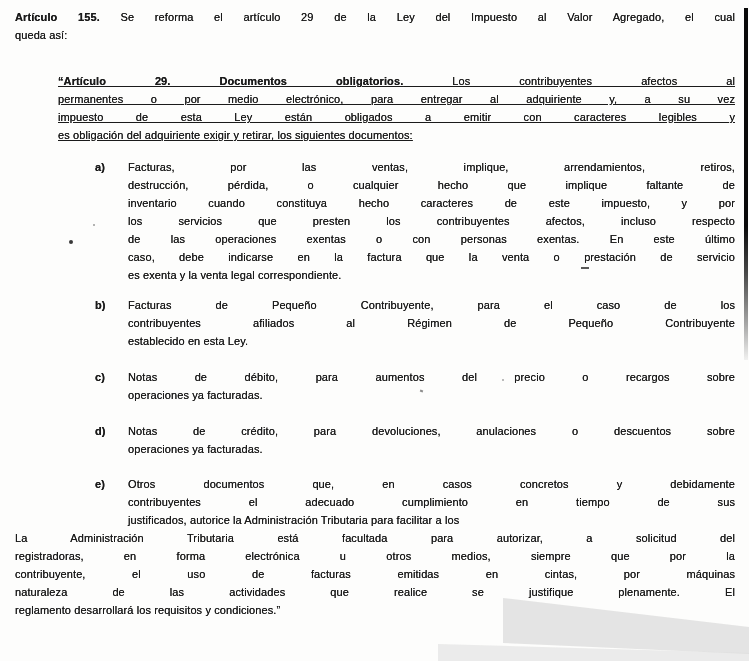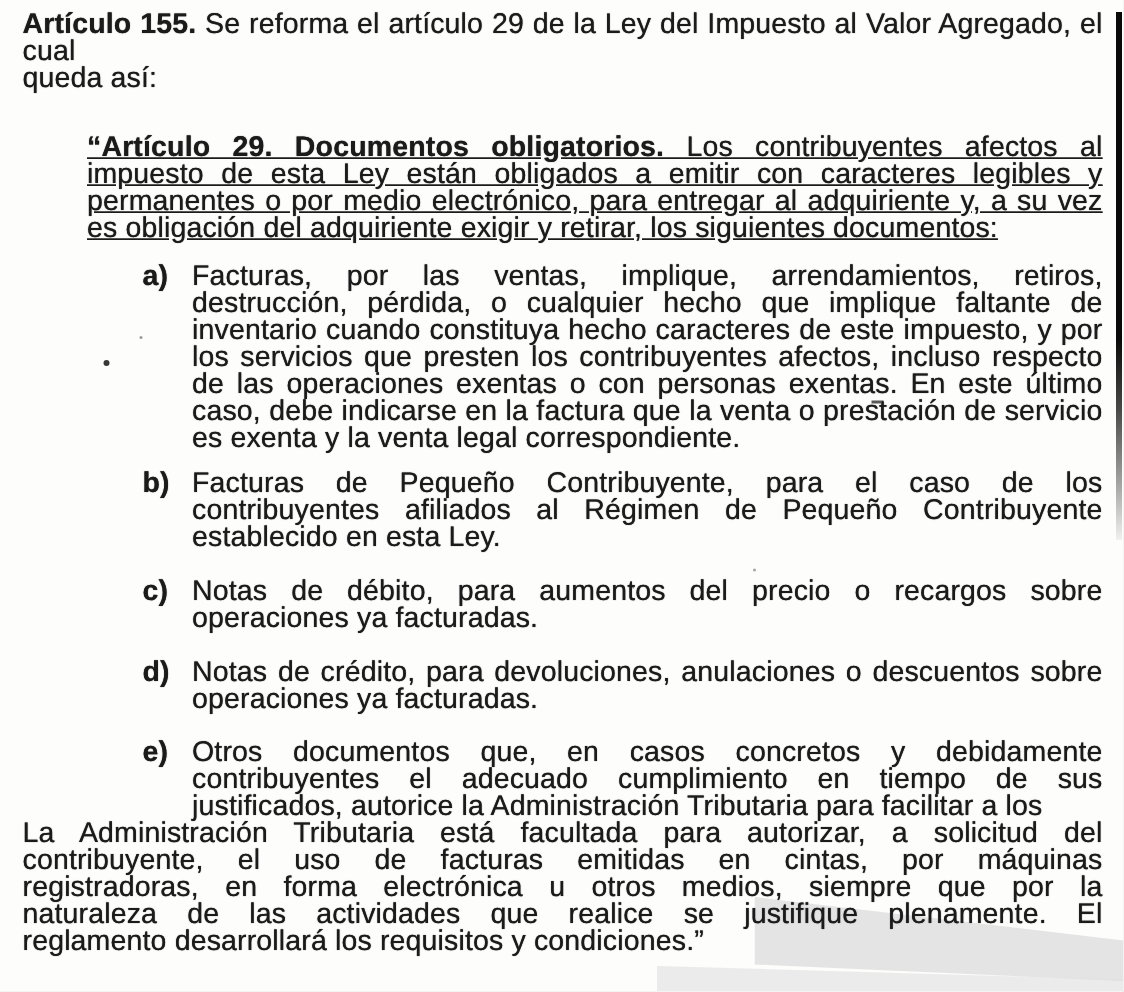--- a/index.html
+++ b/index.html
@@ -13,21 +13,21 @@
     position: relative;
     width: 749px; height: 661px;
     background: #fdfdfc;
     color: #1b1b1b;
     overflow: hidden;
   }
   .content {
     position: relative;
     z-index: 2;
     padding: 8px 14px 0 15px;
-    font-size: 19px;
+    font-size: 11px;
     line-height: 18px;
     letter-spacing: 0.1px;
     text-shadow: 0 0 0.6px rgba(10,10,10,0.9);
   }
   .para .line { text-align: justify; text-align-last: justify; }
   .para .line:last-child { text-align-last: left; }
   b { font-weight: bold; }
 
   .quote-block { margin-top: 28px; margin-left: 43px; text-decoration: underline; }
   .doc-list { margin-top: 14px; margin-left: 80px; }
@@ -88,22 +88,22 @@
 
   <div class="content">
 
     <div class="para intro-block">
         <div class="line"><b>Artículo 155.</b> Se reforma el artículo 29 de la Ley del Impuesto al Valor Agregado, el cual</div>
         <div class="line">queda así:</div>
       </div>
 
     <div class="para quote-block">
         <div class="line"><b>“Artículo 29. Documentos obligatorios.</b> Los contribuyentes afectos al</div>
+        <div class="line">permanentes o por medio electrónico, para entregar al adquiriente y, a su vez</div>
         <div class="line">impuesto de esta Ley están obligados a emitir con caracteres legibles y</div>
-        <div class="line">permanentes o por medio electrónico, para entregar al adquiriente y, a su vez</div>
         <div class="line">es obligación del adquiriente exigir y retirar, los siguientes documentos:</div>
       </div>
 
     <div class="doc-list">
 
       <div class="list-item li-a">
         <div class="letter">a)</div>
         <div class="item-text para">
             <div class="line">Facturas, por las ventas, implique, arrendamientos, retiros,</div>
             <div class="line">destrucción, pérdida, o cualquier hecho que implique faltante de</div>
@@ -146,20 +146,20 @@
             <div class="line">Otros documentos que, en casos concretos y debidamente</div>
             <div class="line">contribuyentes el adecuado cumplimiento en tiempo de sus</div>
             <div class="line">justificados, autorice la Administración Tributaria para facilitar a los</div>
           </div>
       </div>
 
     </div>
 
     <div class="para closing-block">
         <div class="line">La Administración Tributaria está facultada para autorizar, a solicitud del</div>
+        <div class="line">registradoras, en forma electrónica u otros medios, siempre que por la</div>
         <div class="line">contribuyente, el uso de facturas emitidas en cintas, por máquinas</div>
-        <div class="line">registradoras, en forma electrónica u otros medios, siempre que por la</div>
         <div class="line">naturaleza de las actividades que realice se justifique plenamente. El</div>
         <div class="line">reglamento desarrollará los requisitos y condiciones.”</div>
       </div>
 
   </div>
 </div>
 
 </body></html>

